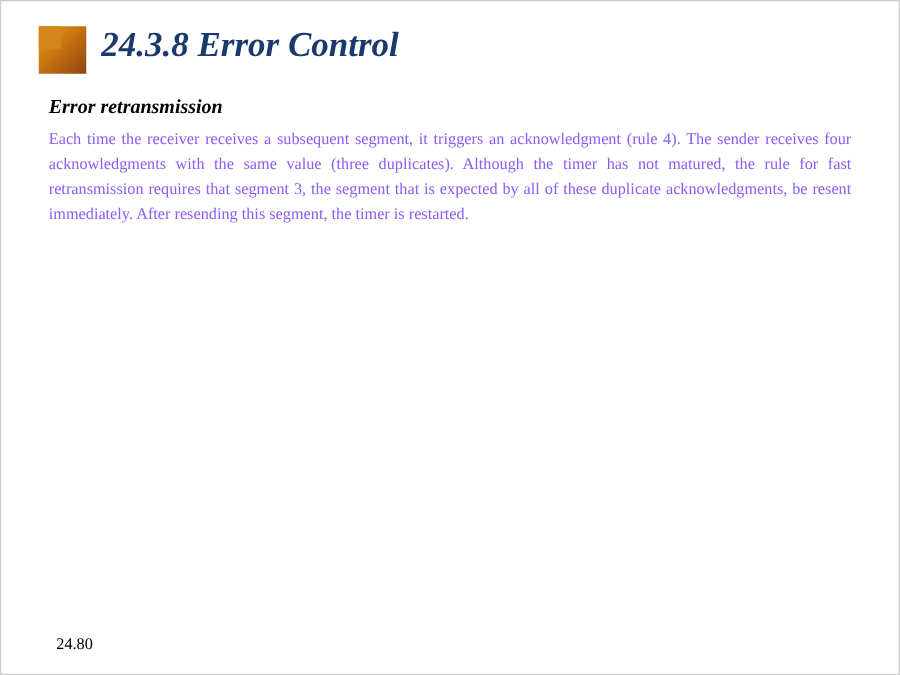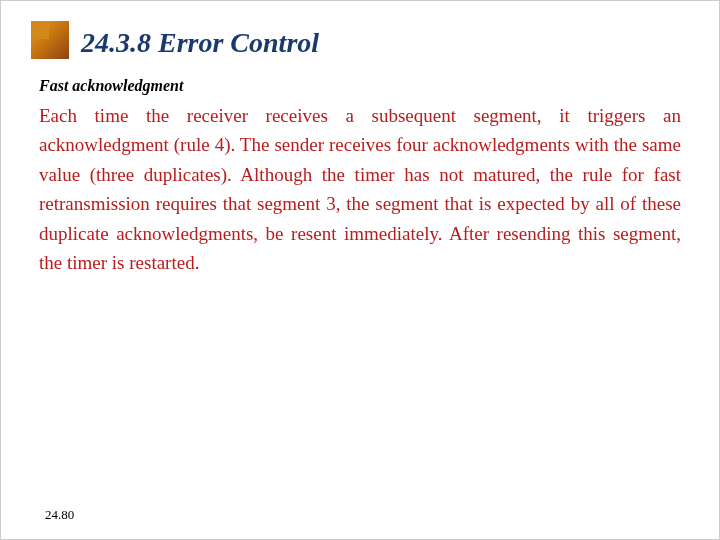--- a/index.html
+++ b/index.html
@@ -20,21 +20,21 @@
       width: 720px;
       height: 540px;
       background-color: #ffffff;
       border: 1px solid #cccccc;
       position: relative;
       padding: 20px 30px 20px 30px;
     }
 
     .header {
       display: flex;
-      align-items: flex-end;
+      align-items: flex-start;
       margin-bottom: 18px;
       border-bottom: none;
     }
 
     .header-accent {
       width: 38px;
       height: 38px;
       background: linear-gradient(135deg, #e8a020 0%, #c47010 50%, #8b4510 100%);
       margin-right: 12px;
       flex-shrink: 0;
@@ -66,22 +66,22 @@
     .subtitle {
       font-size: 16px;
       font-weight: bold;
       color: #000000;
       font-style: italic;
       margin-bottom: 6px;
       font-family: 'Times New Roman', Times, serif;
     }
 
     .body-text {
-      font-size: 19px;
-      color: #b91c1c;
+      font-size: 13px;
+      color: #8b5cf6;
       line-height: 1.55;
       text-align: justify;
       font-family: 'Times New Roman', Times, serif;
     }
 
     .footer {
       position: absolute;
       bottom: 16px;
       left: 44px;
       font-size: 13px;
@@ -93,21 +93,21 @@
 <body>
 
 <div class="slide-container">
 
   <div class="header">
     <div class="header-accent"></div>
     <span class="header-title">24.3.8  Error Control</span>
   </div>
 
   <div class="content-area">
-    <div class="subtitle">Fast acknowledgment</div>
+    <div class="subtitle">Error retransmission</div>
     <p class="body-text">Each time the receiver receives a subsequent segment, it triggers an acknowledgment (rule 4). The sender receives four acknowledgments with the same value (three duplicates). Although the timer has not matured, the rule for fast retransmission  requires that segment 3, the segment that is expected by all of these duplicate acknowledgments, be resent immediately.  After resending this segment, the timer is restarted.</p>
   </div>
 
   <div class="footer">
     <span>24.80</span>
   </div>
 
 </div>
 
 </body></html>

